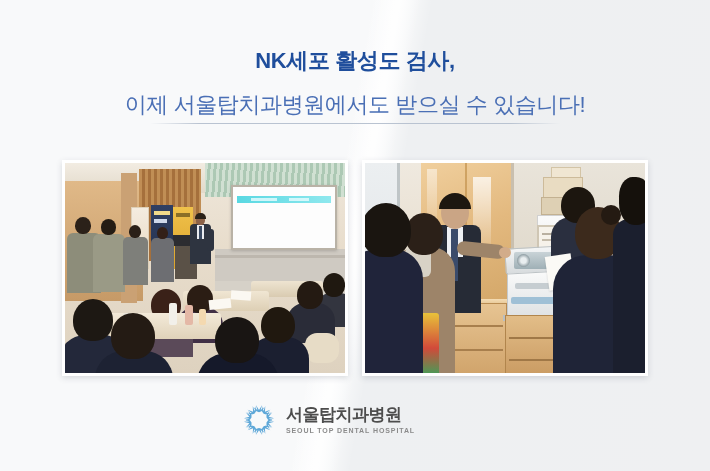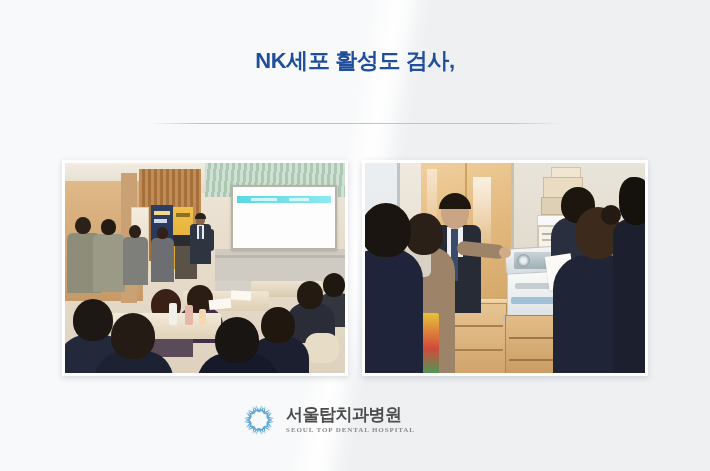--- a/index.html
+++ b/index.html
@@ -258,21 +258,20 @@
   .logo {
     position: absolute;
     left: 0;
     top: 402px;
     width: 656px;
     display: flex;
     align-items: center;
     justify-content: center;
     gap: 9px;
     z-index: 6;
-    font-family: Liberation Serif, serif;
   }
   .logo-mark {
     width: 36px;
     height: 36px;
     position: relative;
     flex: 0 0 auto;
   }
   .logo-text { display: flex; flex-direction: column; justify-content: center; }
   .logo-kr {
     font-size: 17px;
@@ -293,20 +292,21 @@
 </head>
 <body>
 
 <div class="slide">
 
   <div class="bg-right"></div>
   <div class="bg-sheen"></div>
 
   <div class="heading">
     <span class="title-line1">NK세포 활성도 검사,</span>
+    <span class="title-line2">이제 서울탑치과병원에서도 받으실 수 있습니다!</span>
   </div>
 
   <div class="divider"></div>
 
   <div class="photos">
 
     <div class="photo photo-left">
       <div class="scene">
         <div class="sh L-wall"></div>
         <div class="sh L-ceiling"></div>

